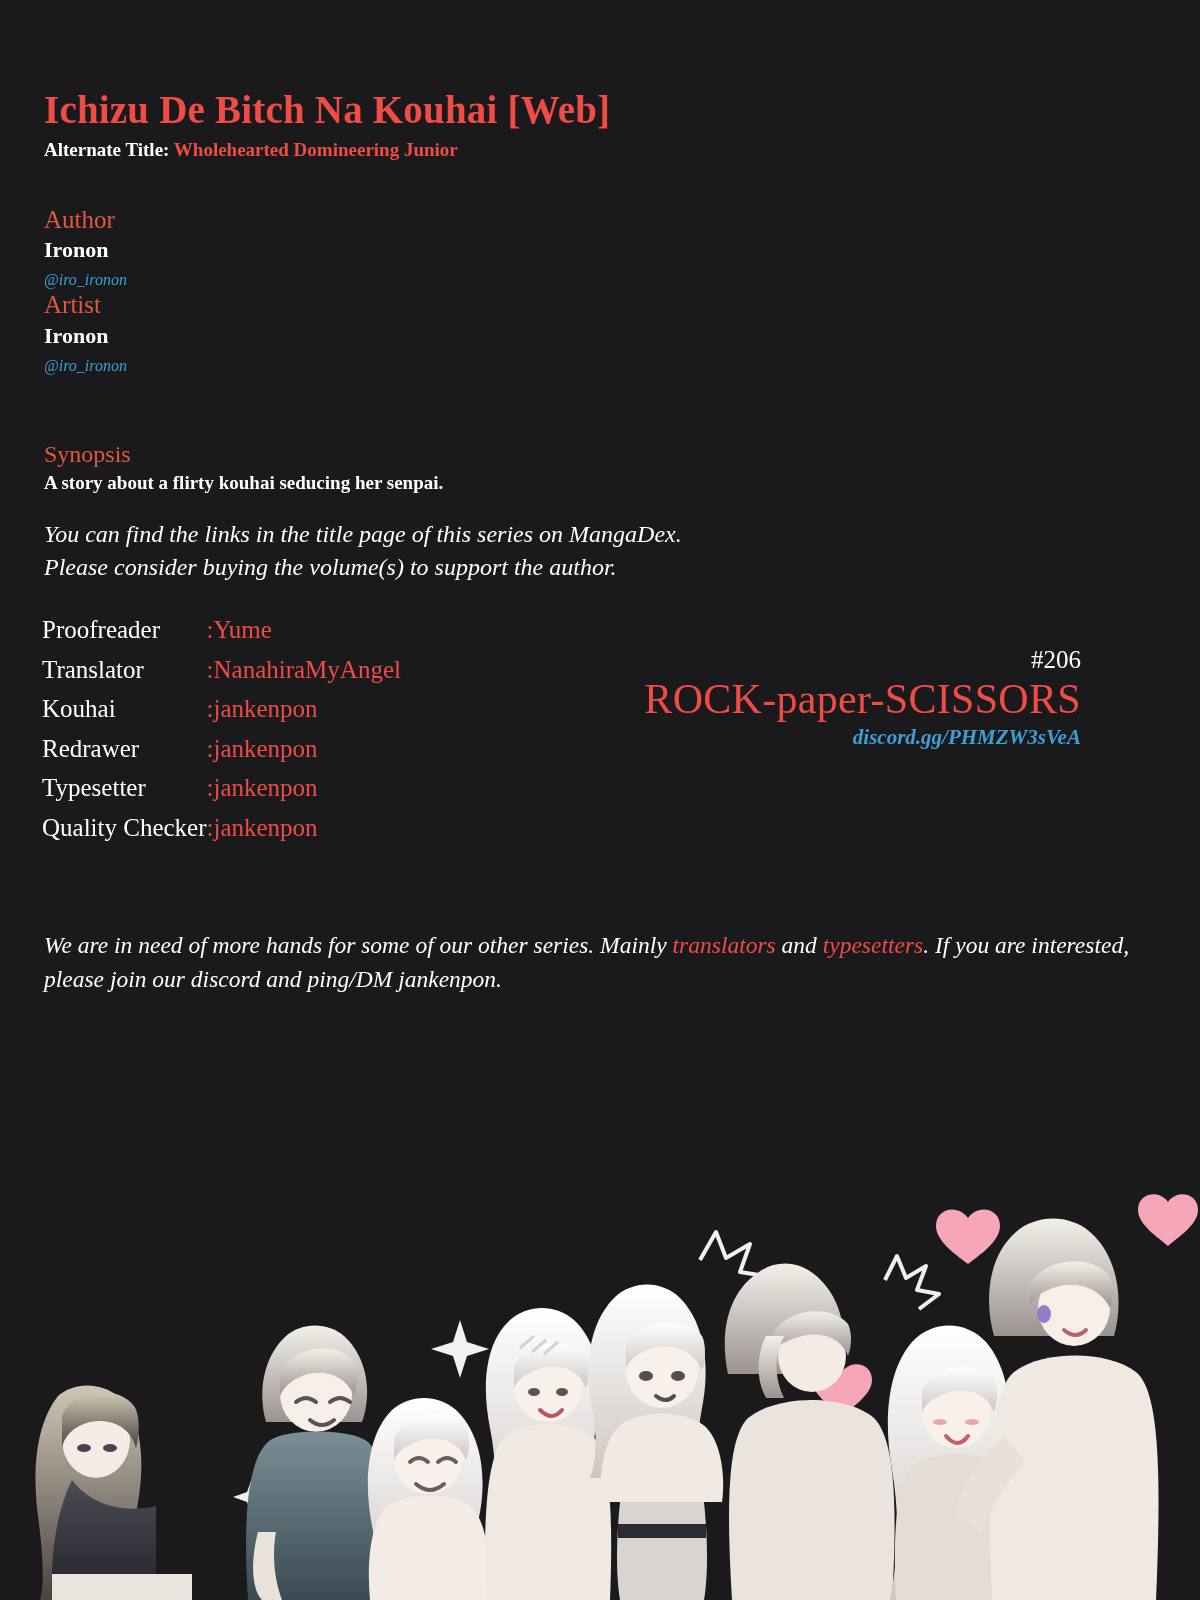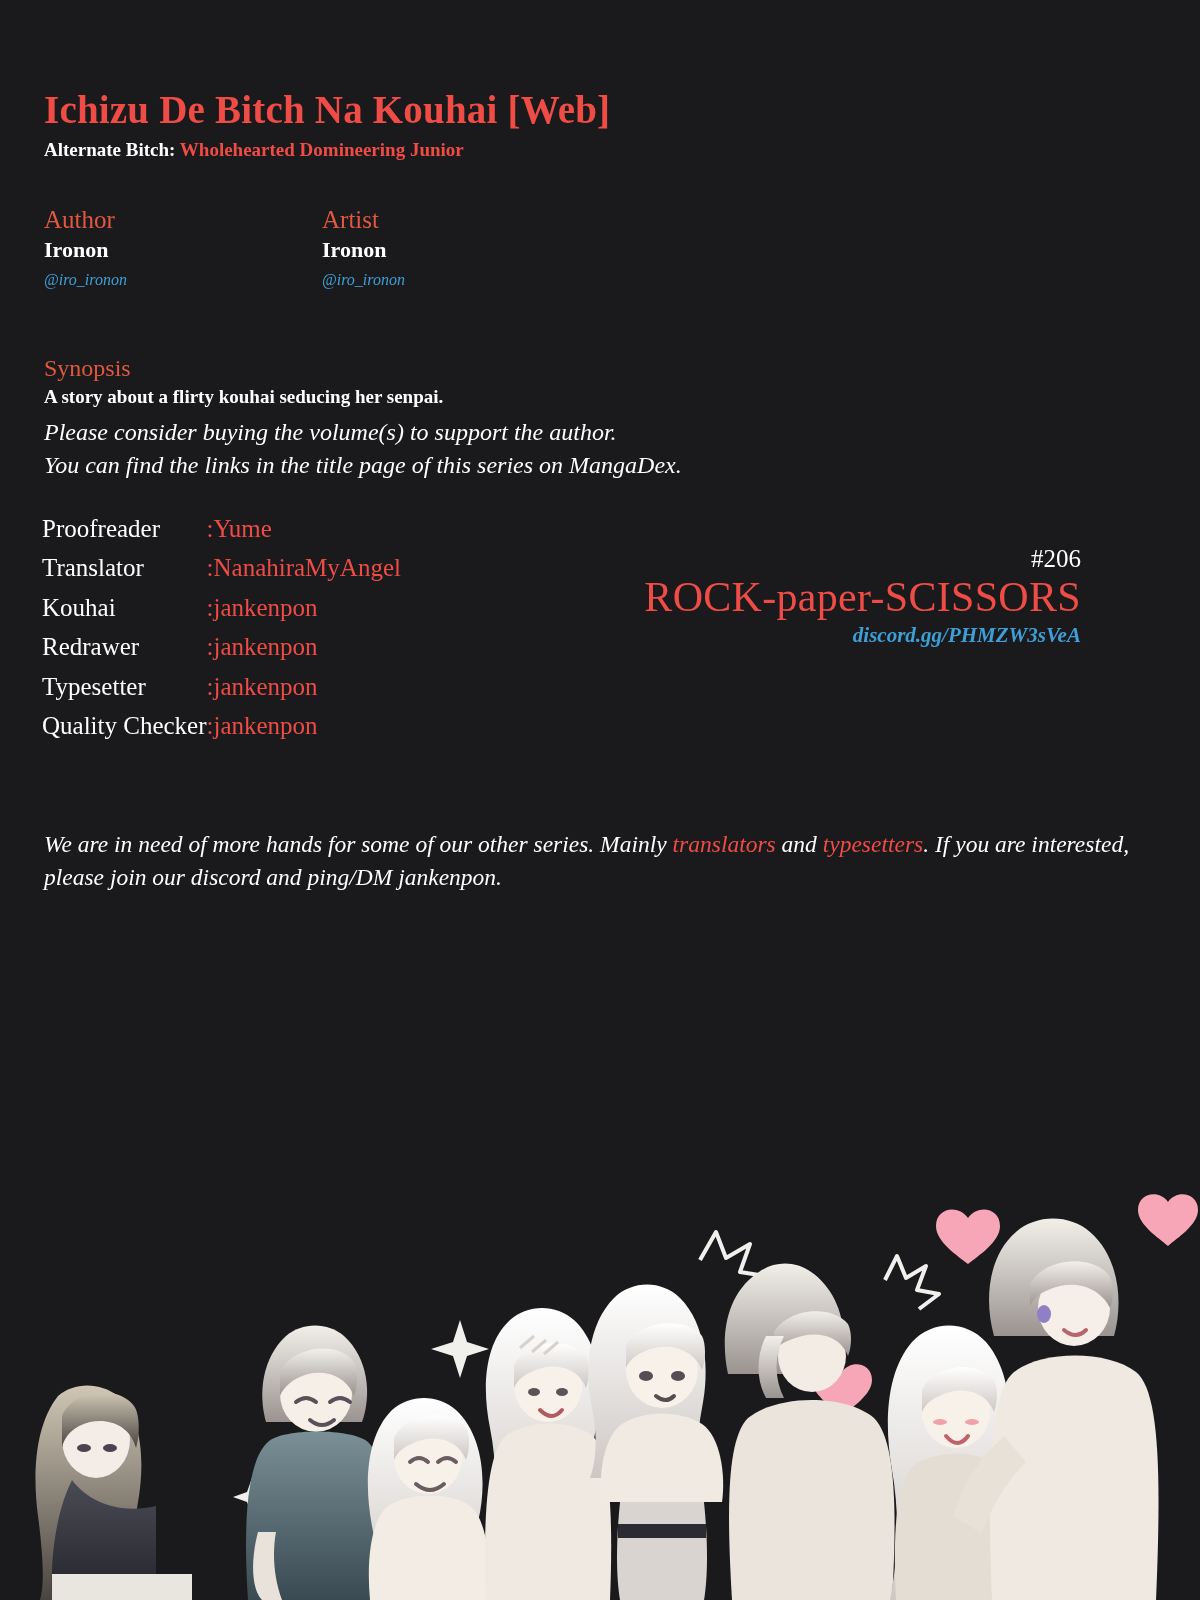--- a/index.html
+++ b/index.html
@@ -43,20 +43,21 @@
   .alt-title-label {
     color: #ffffff;
   }
   .alt-title-value {
     color: #ef4c46;
   }
 
   
   .creators {
     display: flex;
+    flex-direction: column;
     margin-bottom: 66px;
   }
   .creator-col {
     width: 278px;
   }
   .creator-role {
     font-size: 25px;
     color: #e1583f;
     line-height: 1.25;
     margin-bottom: 2px;
@@ -77,21 +78,21 @@
   
   .synopsis-heading {
     font-size: 24px;
     color: #e1583f;
     margin-bottom: 4px;
   }
   .synopsis-text {
     font-size: 19px;
     font-weight: bold;
     color: #ffffff;
-    margin-bottom: 8px;
+    margin-bottom: 24px;
   }
   .support-note {
     font-size: 24px;
     font-style: italic;
     color: #ffffff;
     line-height: 1.38;
     margin-bottom: 26px;
   }
   .chapter-label {
     font-size: 22px;
@@ -180,43 +181,43 @@
   }
 </style>
 </head>
 <body>
 
 <div class="page">
 
   <h1 class="series-title">Ichizu De Bitch Na Kouhai [Web]</h1>
 
   <div class="alt-title-row">
-    <span class="alt-title-label">Alternate Bitch:</span>
+    <span class="alt-title-label">Alternate Title:</span>
     <span class="alt-title-value">Wholehearted Domineering Junior</span>
   </div>
 
   <div class="creators">
     <div class="creator-col">
       <div class="creator-role">Author</div>
       <div class="creator-name">Ironon</div>
       <div class="creator-handle">@iro_ironon</div>
     </div>
     <div class="creator-col">
       <div class="creator-role">Artist</div>
       <div class="creator-name">Ironon</div>
       <div class="creator-handle">@iro_ironon</div>
     </div>
   </div>
 
   <div class="synopsis-heading">Synopsis</div>
   <div class="synopsis-text">A story about a flirty kouhai seducing her senpai.</div>
 
   <div class="support-note">
+    <div>You can find the links in the title page of this series on MangaDex.</div>
     <div>Please consider buying the volume(s) to support the author.</div>
-    <div>You can find the links in the title page of this series on MangaDex.</div>
   </div>
 
 
   <div class="lower-row">
 
     <table class="staff-table">
       <tbody>
         <tr>
           <td class="staff-role">Proofreader</td>
           <td class="staff-sep">:</td>

